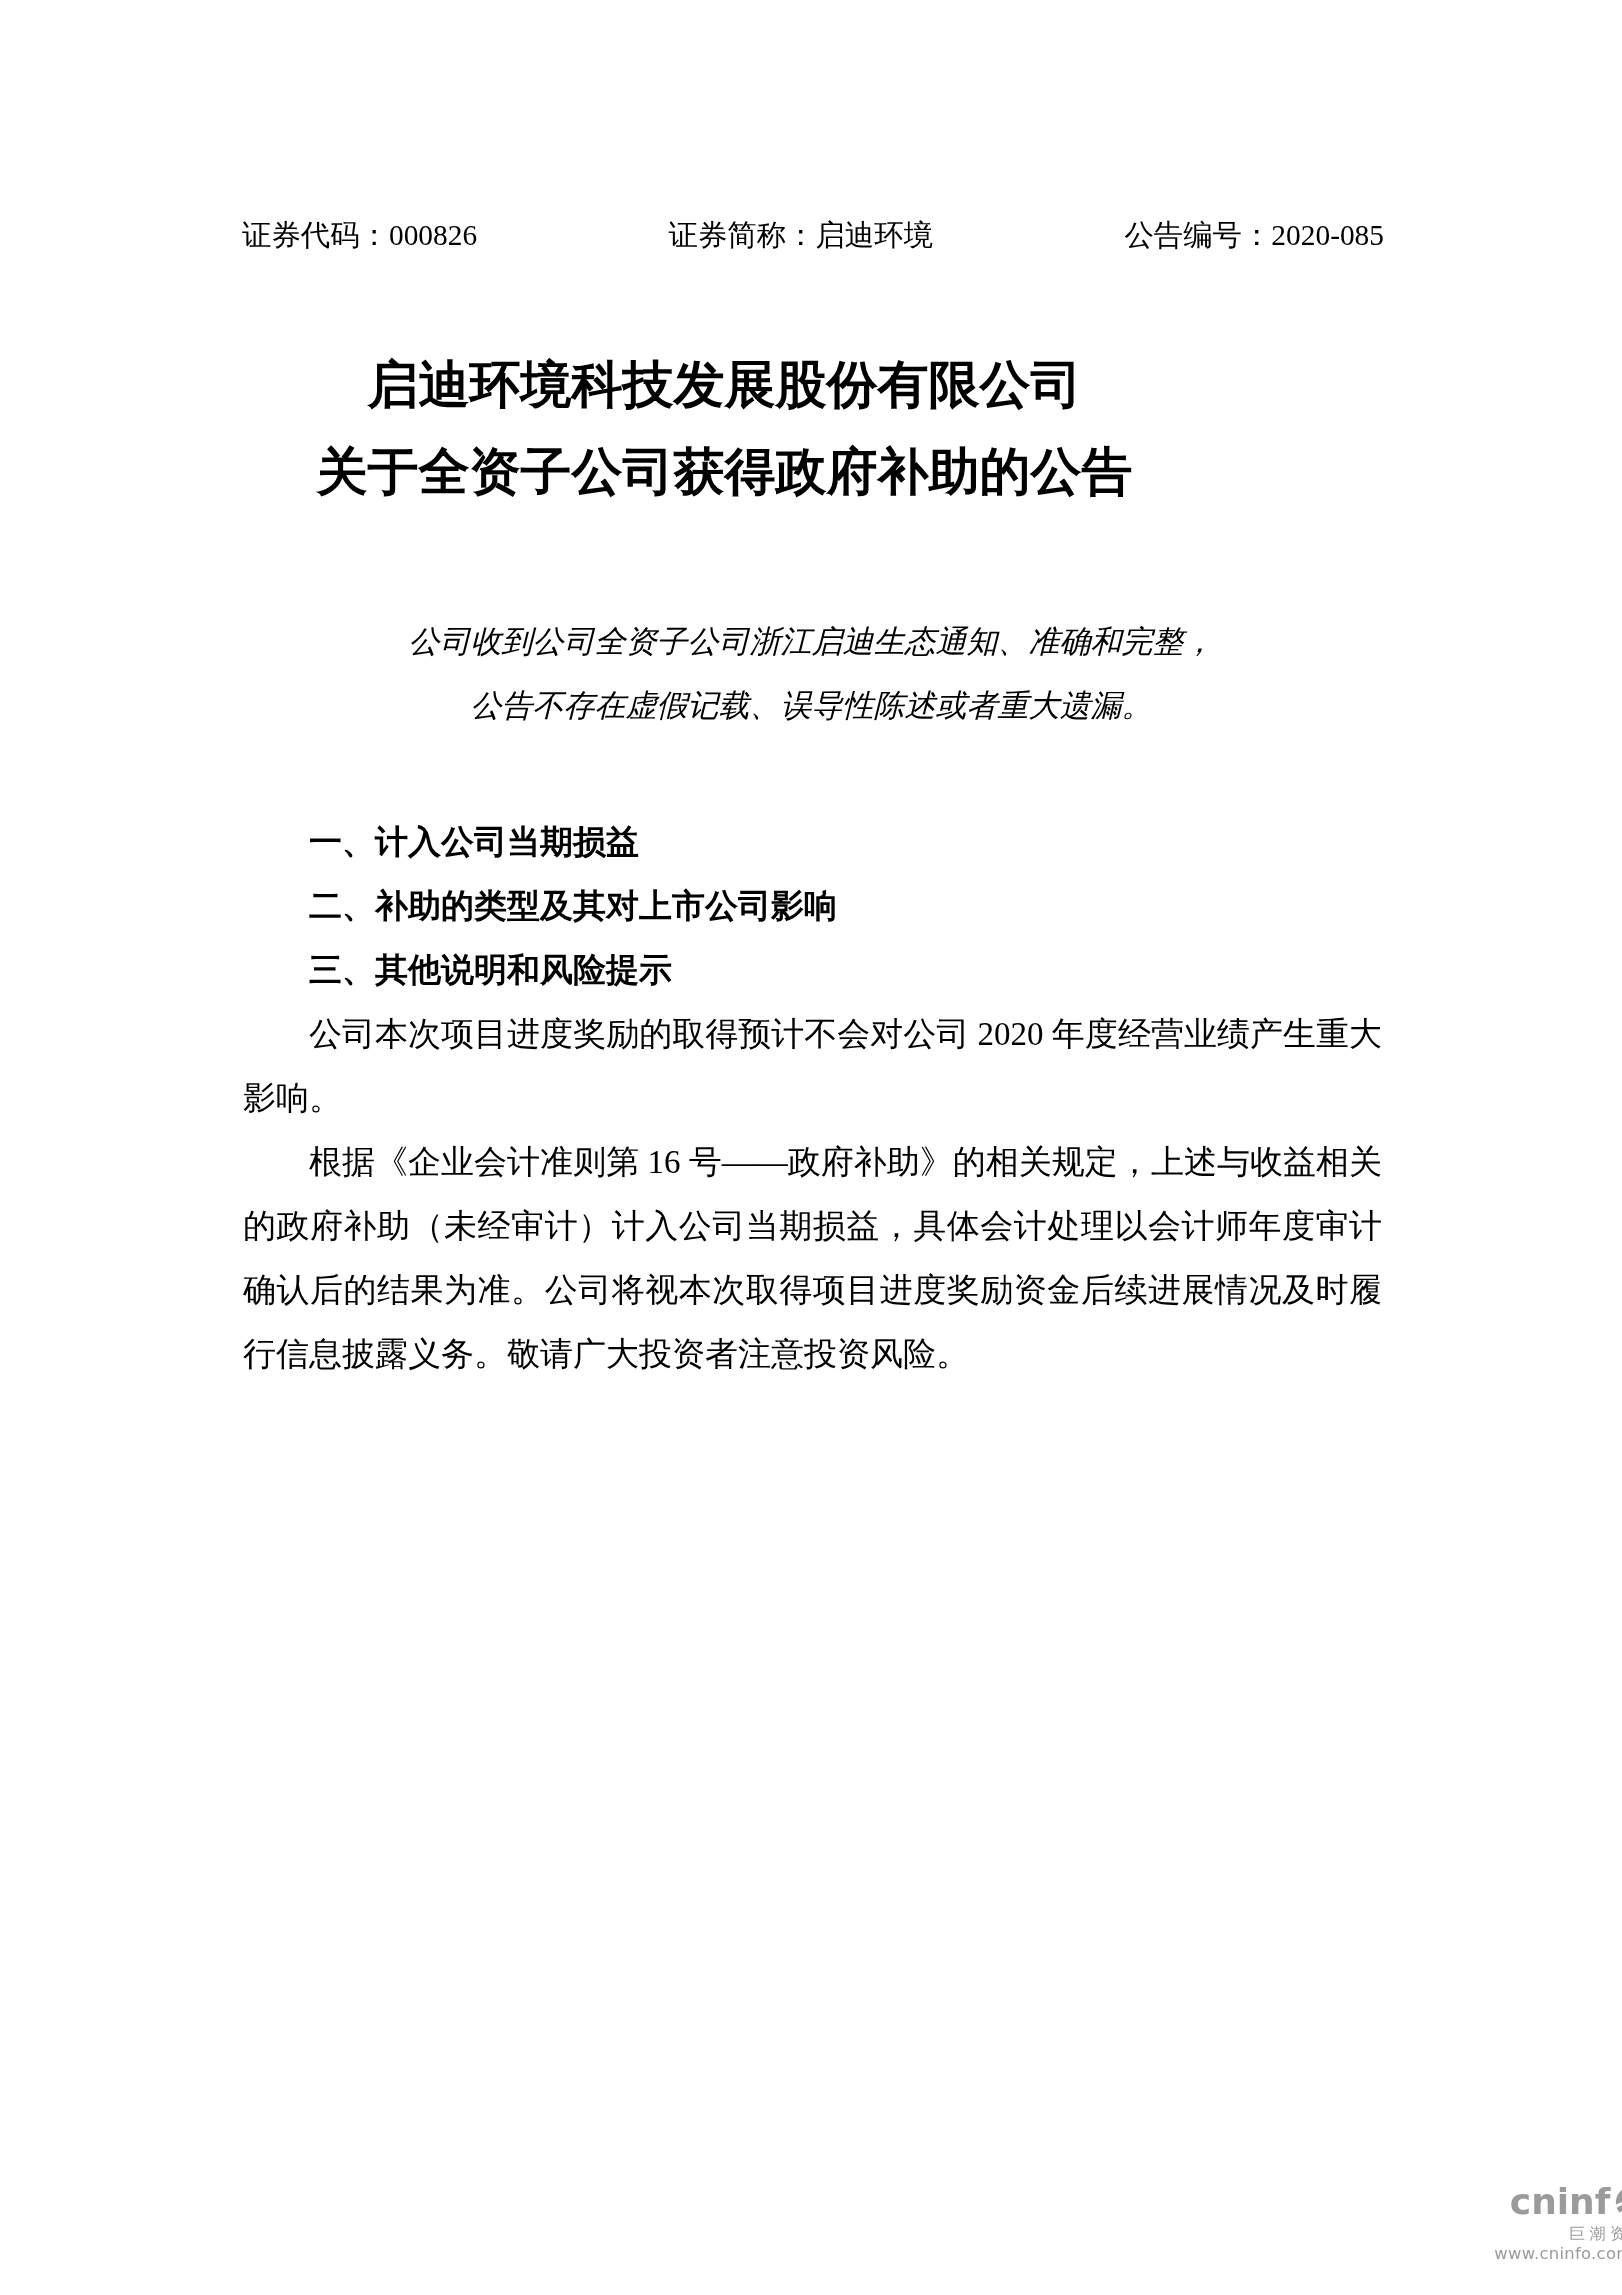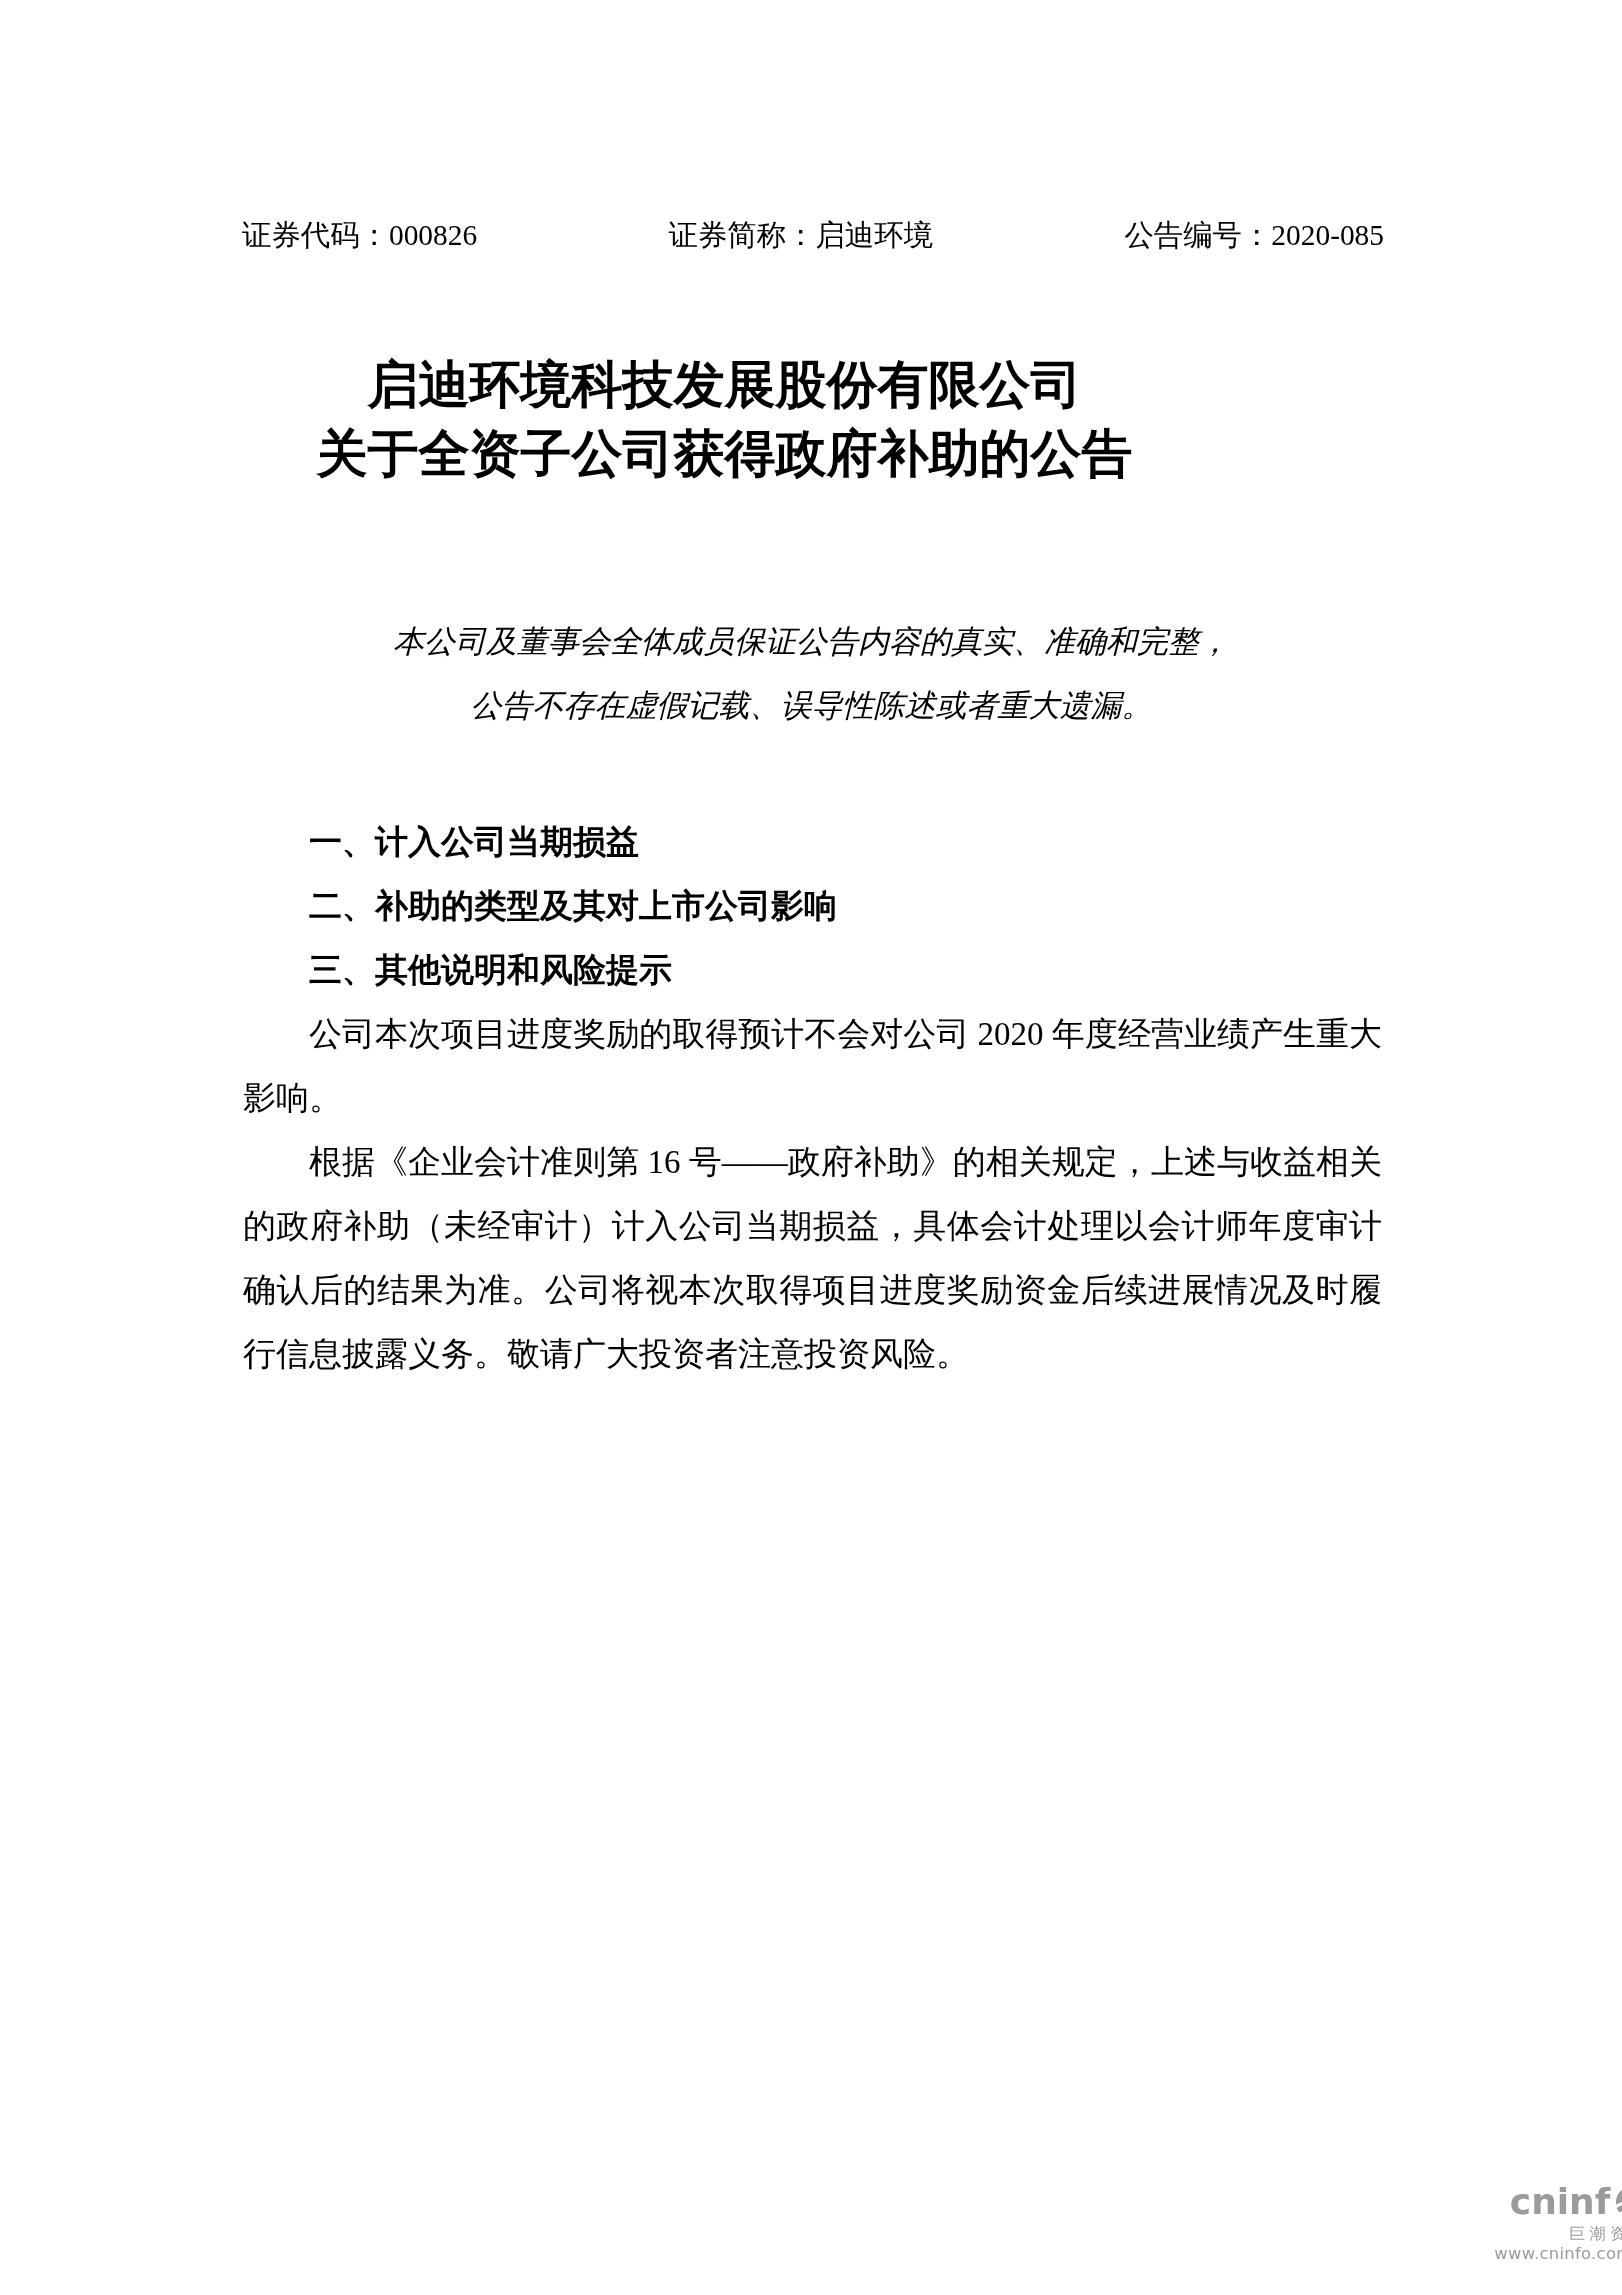--- a/index.html
+++ b/index.html
@@ -35,21 +35,21 @@
     position: absolute;
     top: 359px;
     left: 0;
     width: 1449px;
     text-align: center;
     font-family: "DejaVu Sans", "Liberation Sans", sans-serif;
     font-weight: bold;
     font-size: 51px;
   }
   .title-block .t-line { line-height: 52px; margin: 0; }
-  .title-block .t-line + .t-line { margin-top: 17px; }
+  .title-block .t-line + .t-line { margin-top: 35px; }
   
   .statement {
     position: absolute;
     top: 610px;
     left: 0;
     width: 1623px;
     text-align: center;
     font-style: italic;
     font-size: 31px;
     line-height: 64px;
@@ -123,21 +123,21 @@
     <span>证券简称：启迪环境</span>
     <span>公告编号：2020-085</span>
   </div>
 
   <div class="title-block">
     <p class="t-line">启迪环境科技发展股份有限公司</p>
     <p class="t-line">关于全资子公司获得政府补助的公告</p>
   </div>
 
   <div class="statement">
-    <p>本公司及董事会全体成员保证公告内容的真实、准确和完整，</p>
+    <p>公司收到公司全资子公司浙江启迪生态通知、准确和完整，</p>
     <p>公告不存在虚假记载、误导性陈述或者重大遗漏。</p>
   </div>
 
   <div class="main">
     <h2>一、计入公司当期损益</h2>
 
     <h2>二、补助的类型及其对上市公司影响</h2>
 
     <h2>三、其他说明和风险提示</h2>
     <p>公司本次项目进度奖励的取得预计不会对公司 2020 年度经营业绩产生重大影响。</p>

